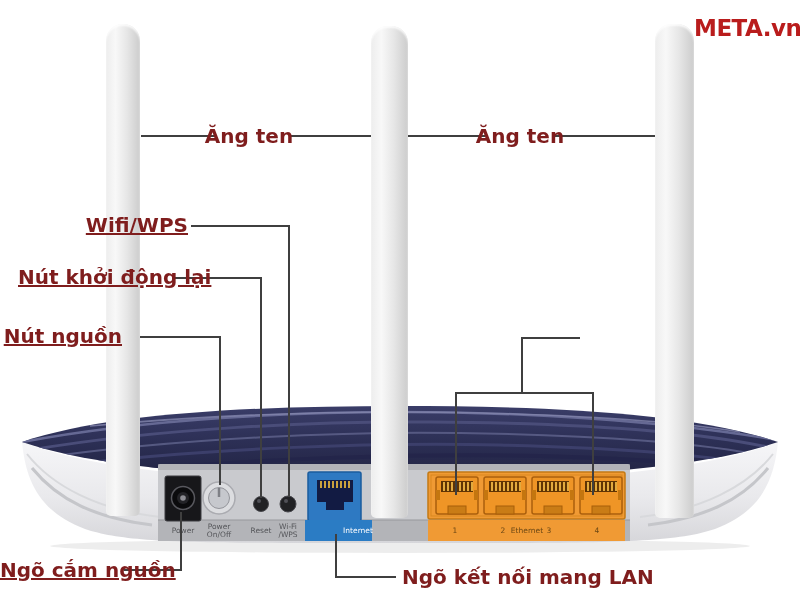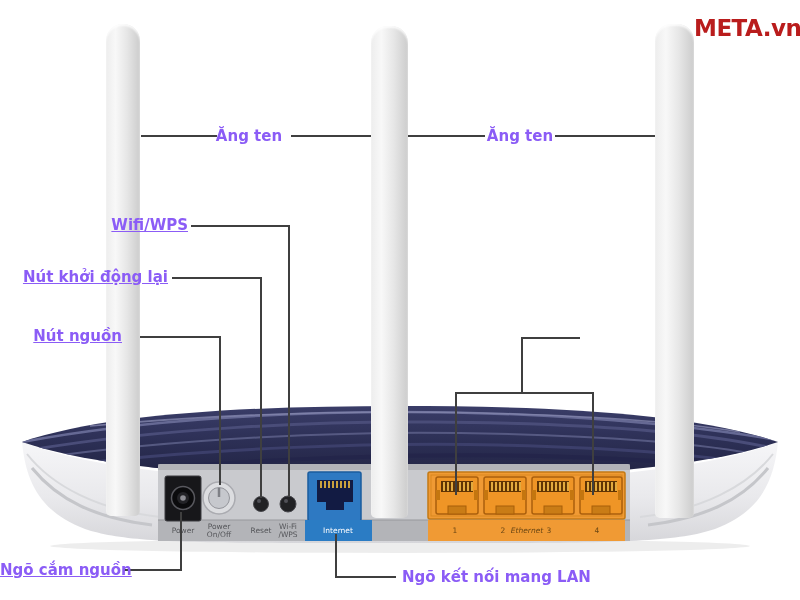--- a/index.html
+++ b/index.html
@@ -8,22 +8,22 @@
   #stage {
     position:relative; width:800px; height:600px; background:#ffffff;
     overflow:hidden;
   }
   
   .line { position:absolute; background:#3f3f3f; z-index:3; }
   .line.h { height:2px; }
   .line.v { width:2px; }
   
   .lbl {
-    position:absolute; z-index:5; color:#8b5cf6;
-    font-size:15px; font-weight:700; line-height:19px; white-space:nowrap;
+    position:absolute; z-index:5; color:#7f1d1d;
+    font-size:20px; font-weight:700; line-height:19px; white-space:nowrap;
   }
   .lbl.center { text-align:center; }
   .lbl.right  { text-align:right;text-decoration:underline; }
   
   #watermark {
     position:absolute; left:694px; top:15px; z-index:6;
     font-size:23px; font-weight:800; letter-spacing:-0.5px;
     color:#b91c1c;
   }
   
@@ -37,21 +37,21 @@
   #antenna-middle { left:371px; top:26px; width:37px; height:492px; }
   #antenna-right  { left:655px; top:24px; width:39px; height:494px; }
   
   #router-svg { position:absolute; left:0; top:0; z-index:1; }
   
   .ptxt {
     position:absolute; z-index:2; font-size:7.5px; line-height:8px;
     color:#55565a; transform:translateX(-50%);
     white-space:pre; font-weight:400;
   }
-  .ptxt.white { color:#ffffff; }
+  .ptxt.white { color:#ffffff;margin-left:20px; }
   .ptxt.eth   { color:#6b4714; }
 </style>
 </head>
 <body>
 
 <div id="stage">
 
   <svg id="router-svg" width="800" height="600" viewBox="0 0 800 600">
     <defs>
       <linearGradient id="hullGrad" x1="0" y1="0" x2="0" y2="1">
@@ -210,21 +210,21 @@
 
   <span class="ptxt" style="left:183px; top:527px;">Power</span>
   <span class="ptxt" style="left:219px; top:523px;">Power</span>
   <span class="ptxt" style="left:219px; top:531px;">On/Off</span>
   <span class="ptxt" style="left:261px; top:527px;">Reset</span>
   <span class="ptxt" style="left:288px; top:523px;">Wi-Fi</span>
   <span class="ptxt" style="left:288px; top:531px;">/WPS</span>
   <span class="ptxt white" style="left:338px; top:527px;">Internet</span>
   <span class="ptxt eth" style="left:455px; top:527px;">1</span>
   <span class="ptxt eth" style="left:503px; top:527px;">2</span>
-  <span class="ptxt eth" style="left:527px; top:527px;font-style:italic;">Ethernet</span>
+  <span class="ptxt eth" style="left:527px; top:527px;">Ethernet</span>
   <span class="ptxt eth" style="left:549px; top:527px;">3</span>
   <span class="ptxt eth" style="left:597px; top:527px;">4</span>
 
   <div class="line h" style="left:141px; top:135px; width:76px;"></div>
   <div class="line h" style="left:291px; top:135px; width:82px;"></div>
   <div class="line h" style="left:406px; top:135px; width:79px;"></div>
   <div class="line h" style="left:555px; top:135px; width:101px;"></div>
 
   <div class="line h" style="left:191px; top:225px; width:98px;"></div>
   <div class="line v" style="left:288px; top:225px; height:272px;"></div>

